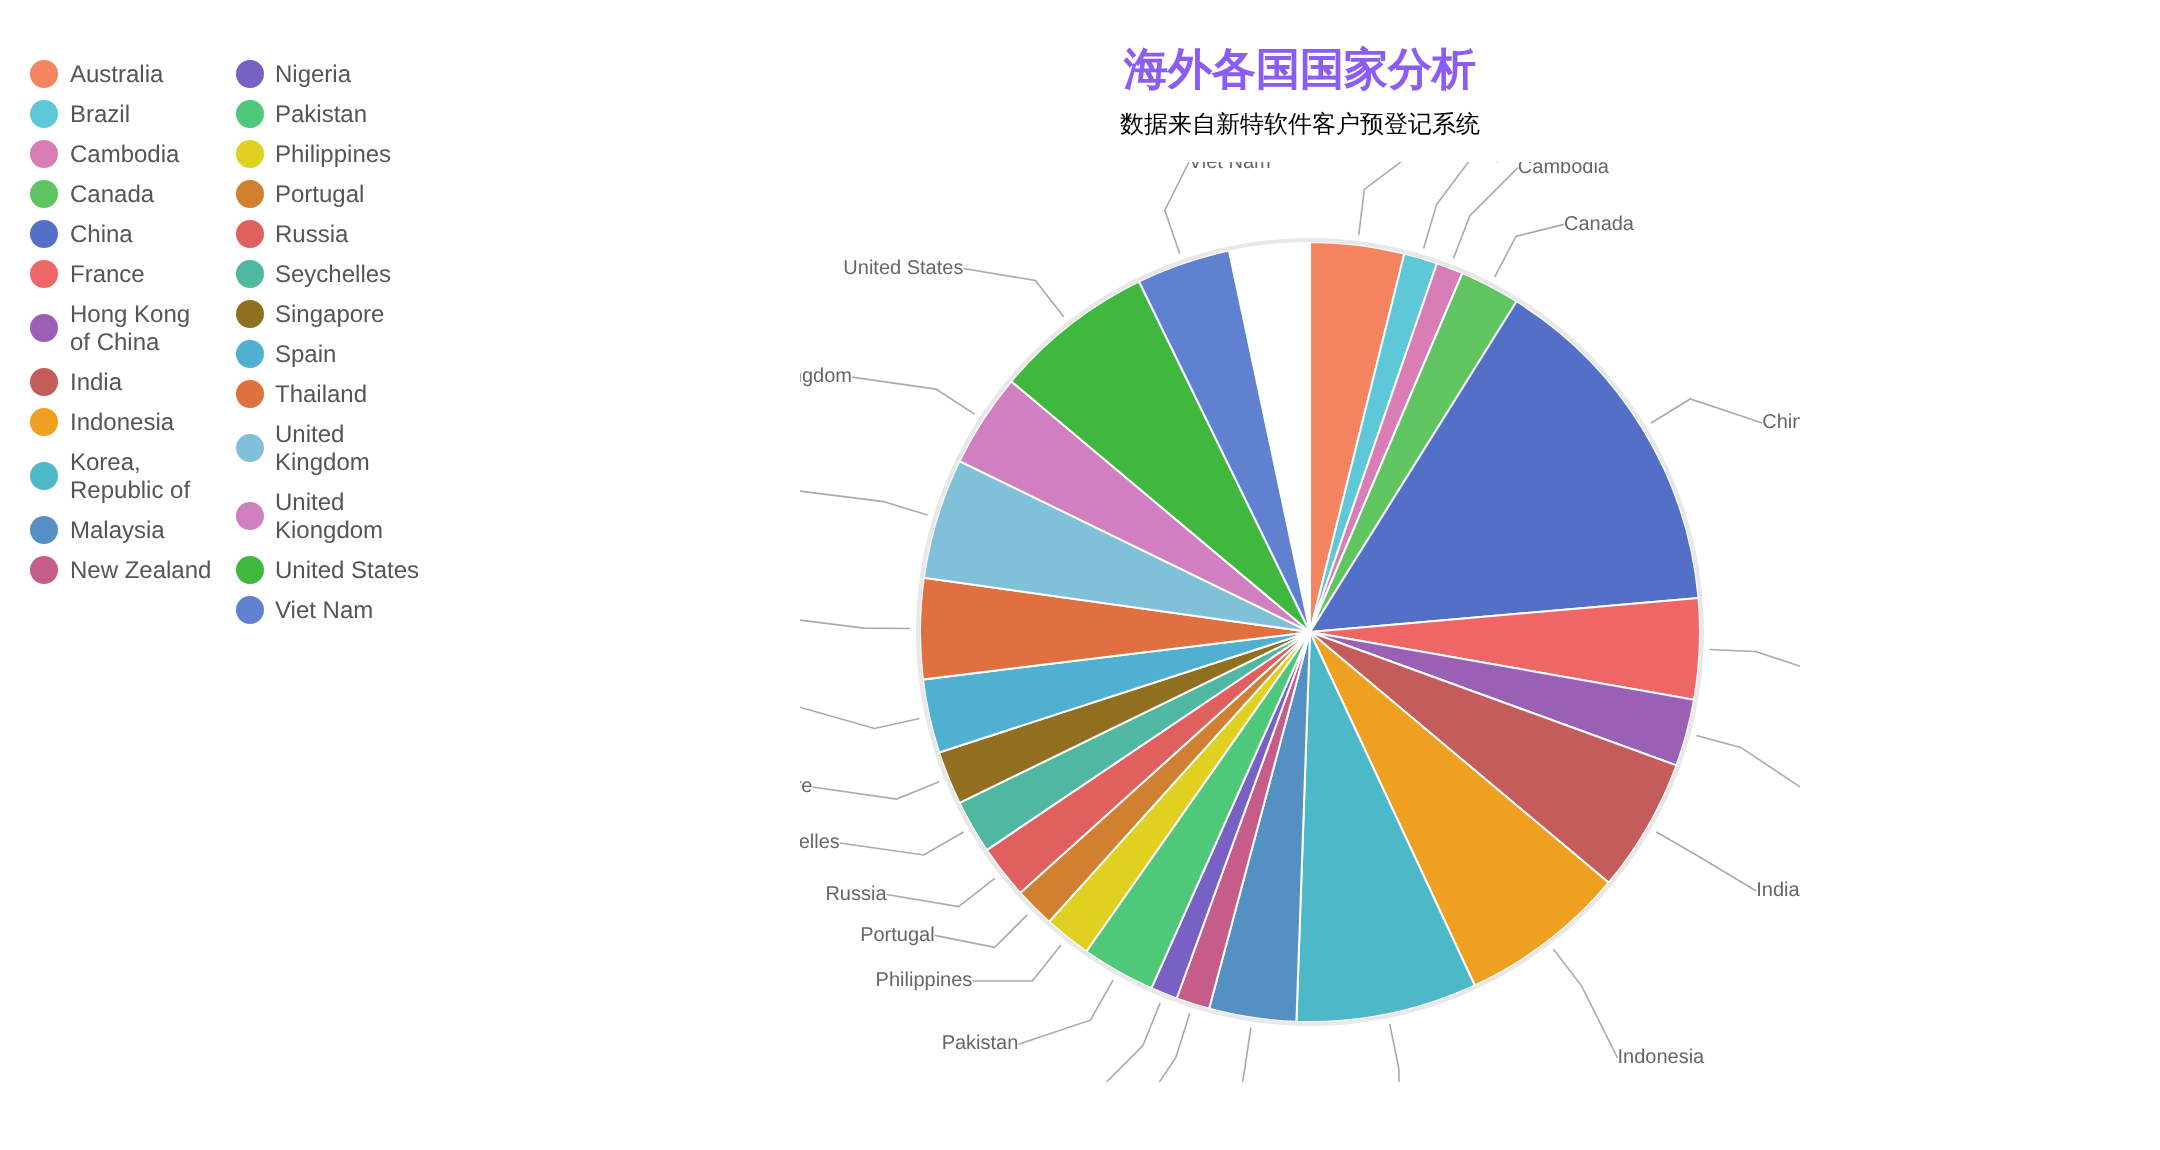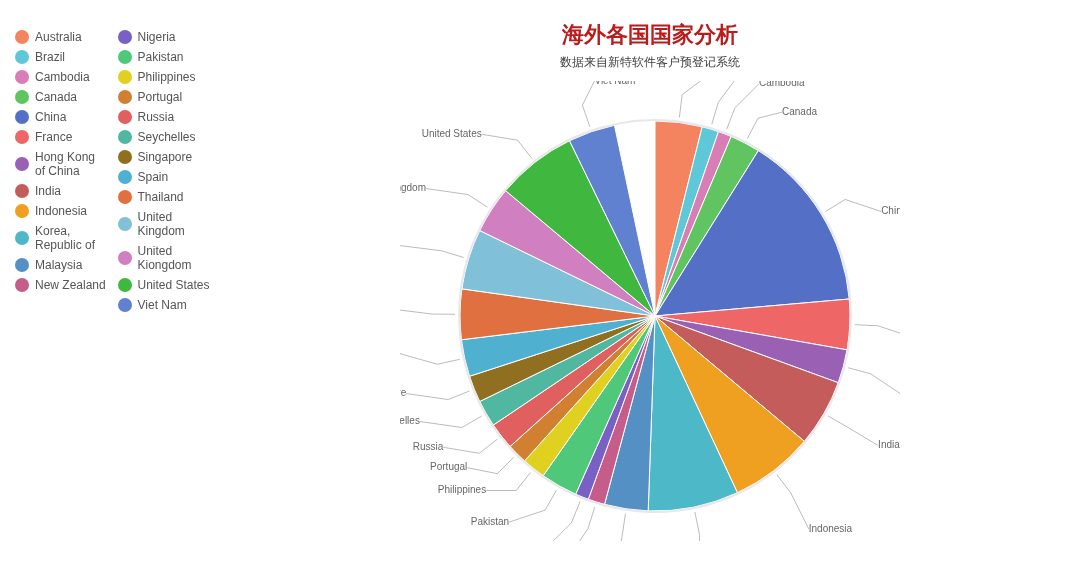--- a/index.html
+++ b/index.html
@@ -45,27 +45,27 @@
       position: relative;
       display: flex;
       flex-direction: column;
       align-items: center;
       padding-top: 20px;
     }
 
     .chart-title {
       font-size: 22px;
       font-weight: bold;
-      color: #b91c1c;
+      color: #8b5cf6;
       margin-bottom: 4px;
     }
 
     .chart-subtitle {
       font-size: 12px;
-      color: #404040;
+      color: #000000;
       margin-bottom: 10px;
     }
 
     .pie-container {
       position: relative;
       width: 500px;
       height: 460px;
     }
 
     .pie-container svg {

